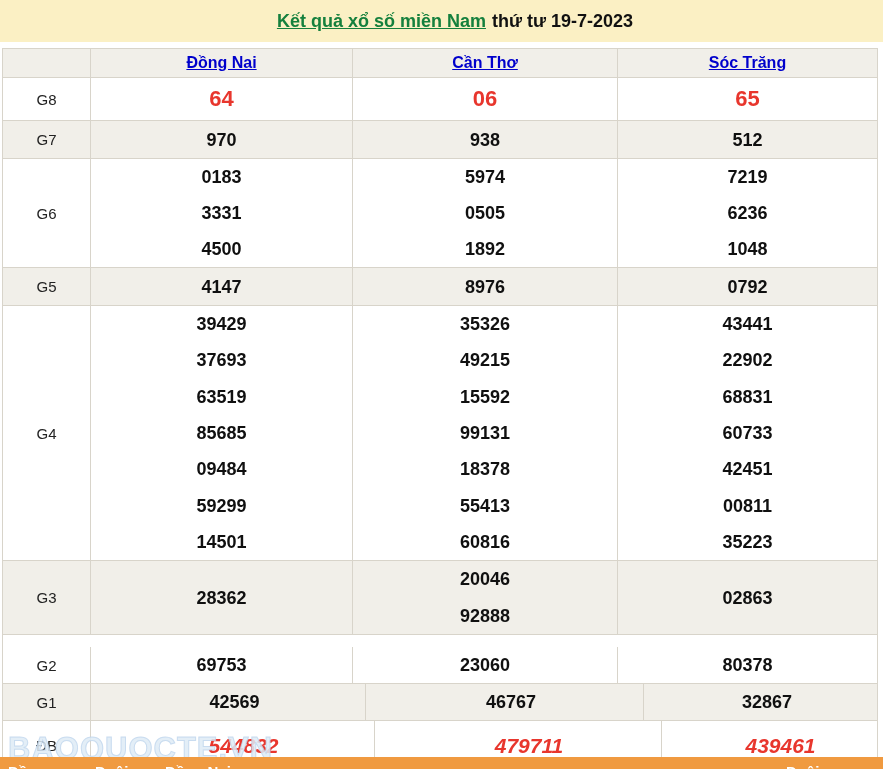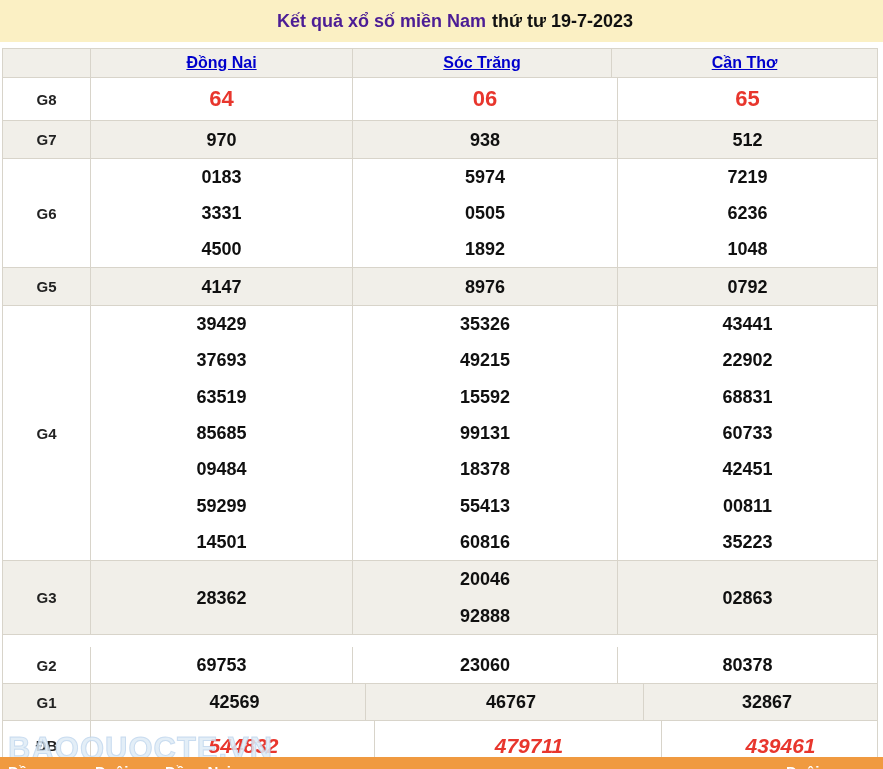--- a/index.html
+++ b/index.html
@@ -2,41 +2,41 @@
 <html><head>
 <meta charset="utf-8">
 <style>
   html,body{margin:0;padding:0;background:#ffffff;}
   body{font-family:"Liberation Sans","DejaVu Sans",sans-serif;}
   .page{position:relative;width:883px;height:769px;background:#ffffff;overflow:hidden;}
 
   
   .title-bar{position:absolute;left:0;top:0;width:883px;height:42px;background:#fbf0c4;
     display:flex;align-items:center;justify-content:center;font-size:18px;font-weight:bold;color:#111;}
-  .title-bar a{color:#4c1d95;cursor:pointer;margin-right:6px;margin-left:27px;}
+  .title-bar a{color:#15803d;text-decoration:underline;cursor:pointer;margin-right:6px;margin-left:27px;}
 
   
   .result-table{position:absolute;left:2px;top:48px;width:876px;border:1px solid #d8d4ca;
     box-sizing:border-box;background:#fff;}
   .t-row{display:flex;width:100%;box-sizing:border-box;border-bottom:1px solid #d8d4ca;}
   .t-row:last-child{border-bottom:none;gap:22px;}
   .t-row.shade{background:#f1efe9;}
   .cell{box-sizing:border-box;border-right:1px solid #d8d4ca;display:flex;flex-direction:column;
     align-items:center;justify-content:center;}
   .cell:last-child{border-right:none;}
   .c0{width:88px;}
   .c1{width:262px;}
   .c2{width:265px;}
   .c3{width:260px;flex:1;}
 
   .head-row{height:29px;}
   .head-row .cell{justify-content:center;}
   .head-link{font-size:16px;font-weight:bold;color:#0000cc;text-decoration:underline;cursor:pointer;}
 
-  .row-label{font-size:15px;color:#222;font-weight:bold;}
+  .row-label{font-size:15px;color:#222;font-weight:normal;}
   .num-line{flex:1;display:flex;align-items:center;justify-content:center;width:100%;
     font-size:18px;font-weight:bold;color:#101010;line-height:1;}
   .red-large .num-line{font-size:22px;color:#e8362d;}
   .red-xlarge .num-line{font-size:21px;color:#e8362d;font-style:italic;}
 
   
   .watermark{position:absolute;left:8px;top:731px;font-size:31px;font-weight:bold;letter-spacing:1px;
     color:rgba(222,235,246,0.85);-webkit-text-stroke:1px rgba(185,210,235,0.7);pointer-events:none;}
 
   
@@ -52,25 +52,25 @@
     <a>Kết quả xổ số miền Nam</a>
     <span>thứ tư 19-7-2023</span>
   </div>
 
   <div class="result-table">
     <div class="t-row head-row shade">
       <div class="cell c0"></div>
       <div class="cell c1">
         <a class="head-link">Đồng Nai</a>
       </div>
+      <div class="cell c2">
+        <a class="head-link">Cần Thơ</a>
+      </div>
       <div class="cell c3">
         <a class="head-link">Sóc Trăng</a>
-      </div>
-      <div class="cell c2">
-        <a class="head-link">Cần Thơ</a>
       </div>
     </div>
     <div id="table-body">
         <div class="t-row red-large" style="height: 43px;">
           <div class="cell c0">
             <span class="row-label">G8</span>
           </div>
           <div class="cell c1">
             <div class="num-line">64</div>
           </div>

